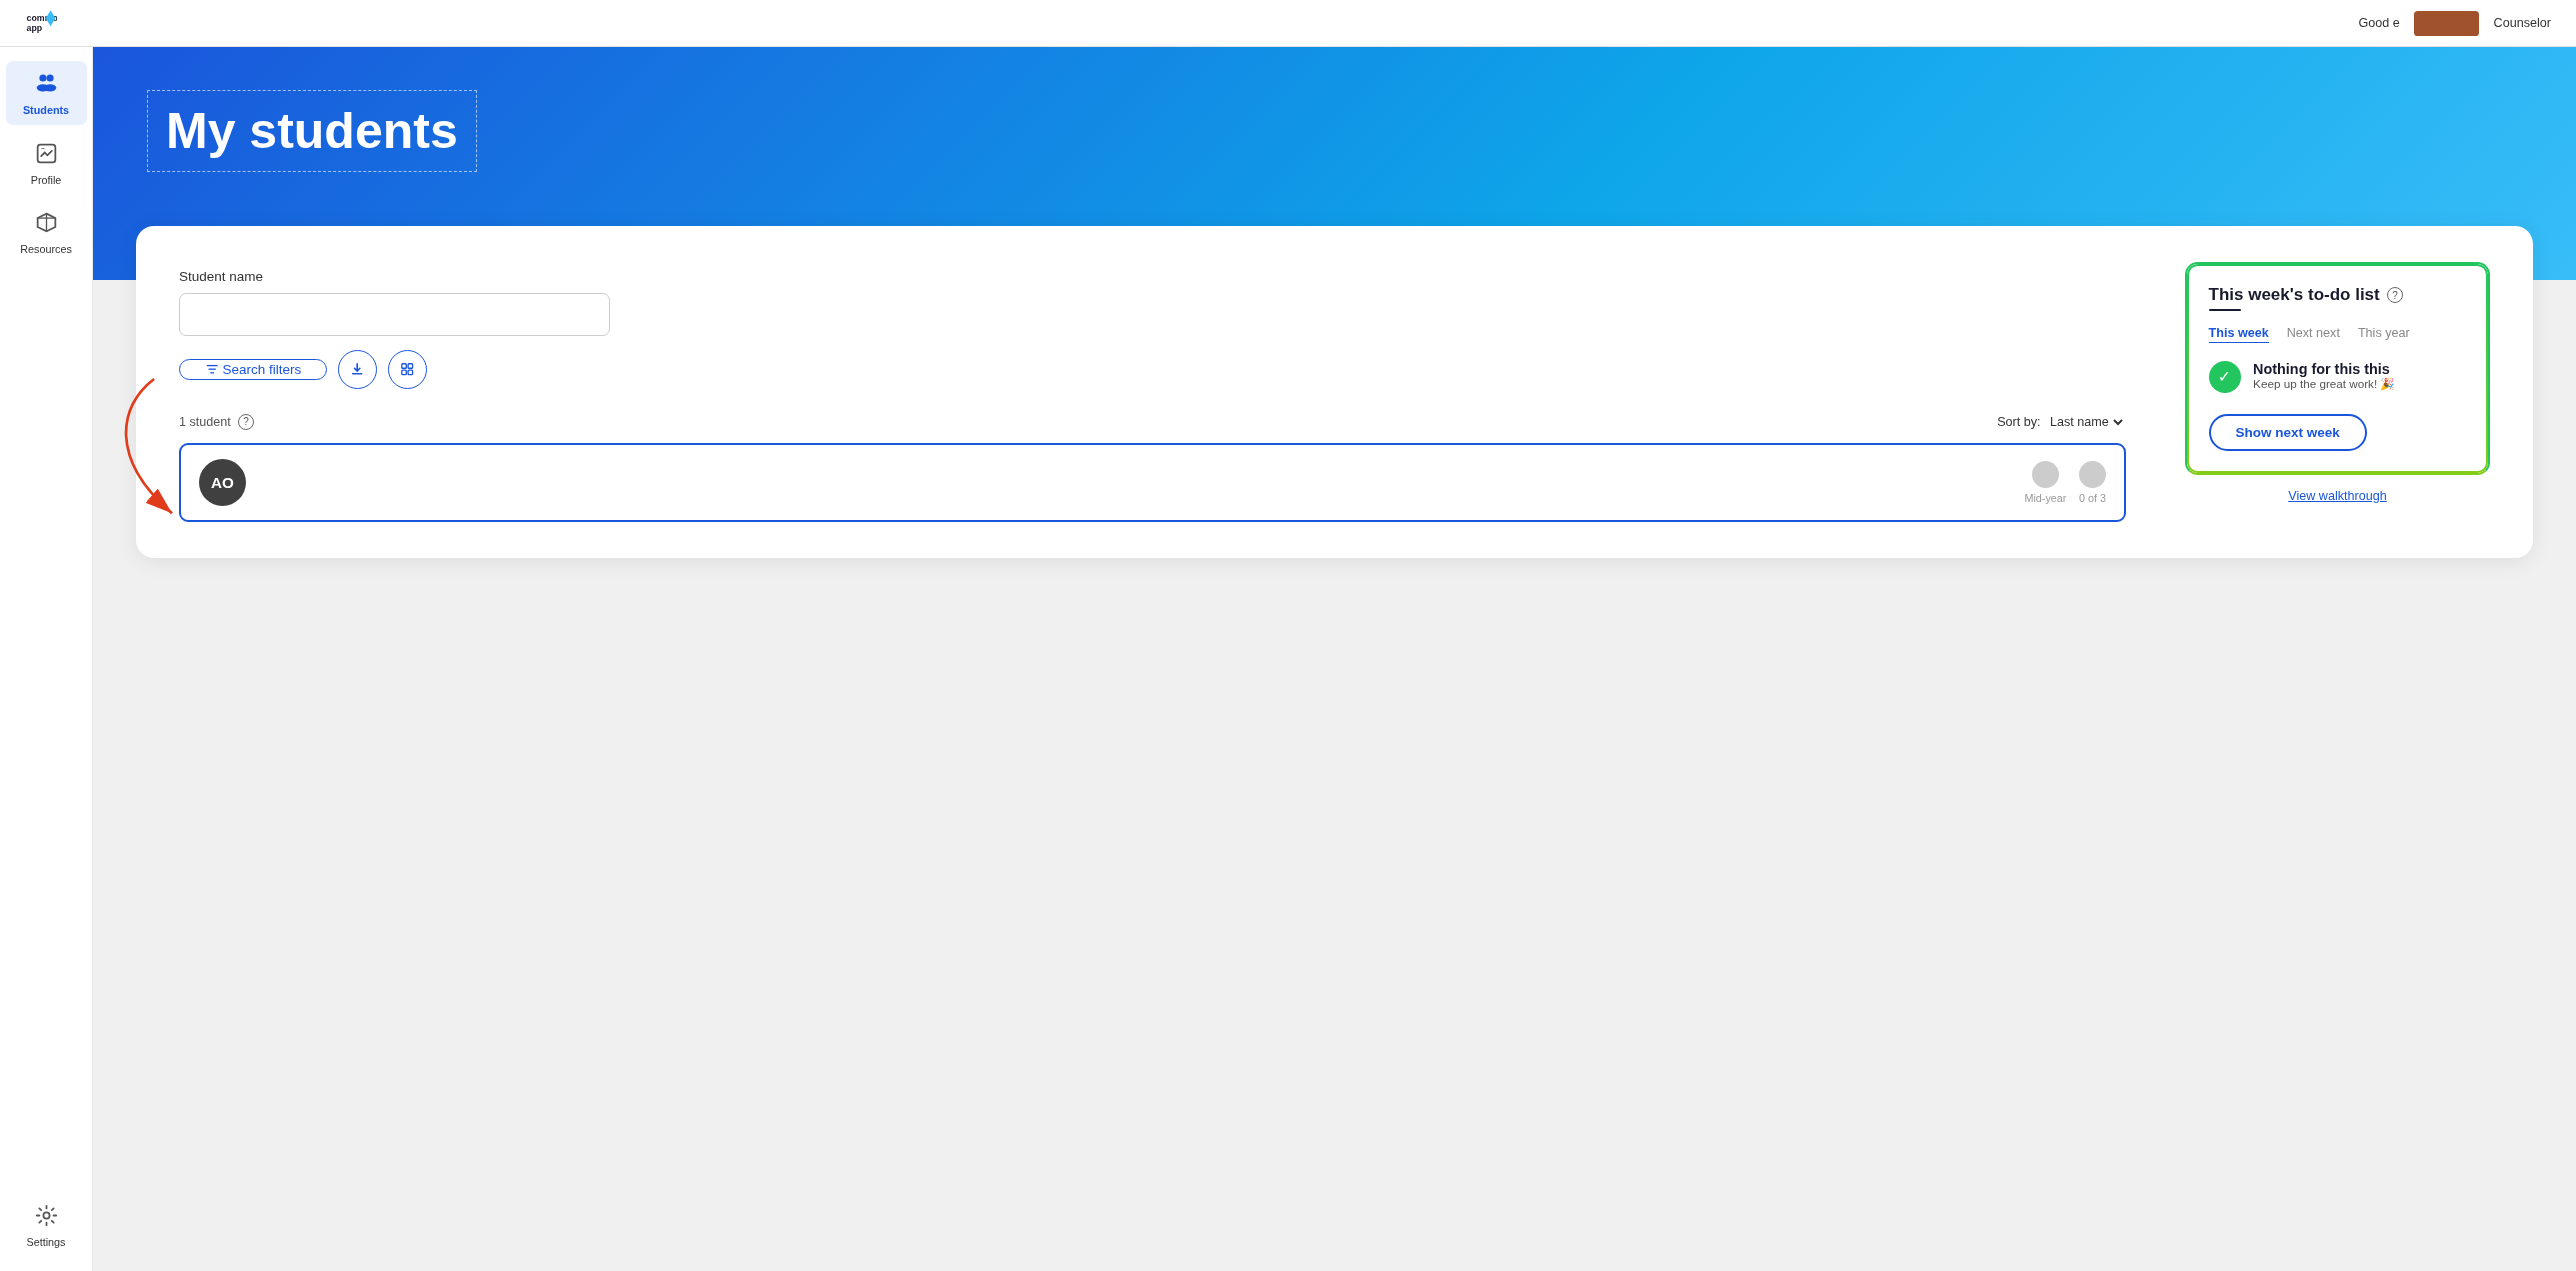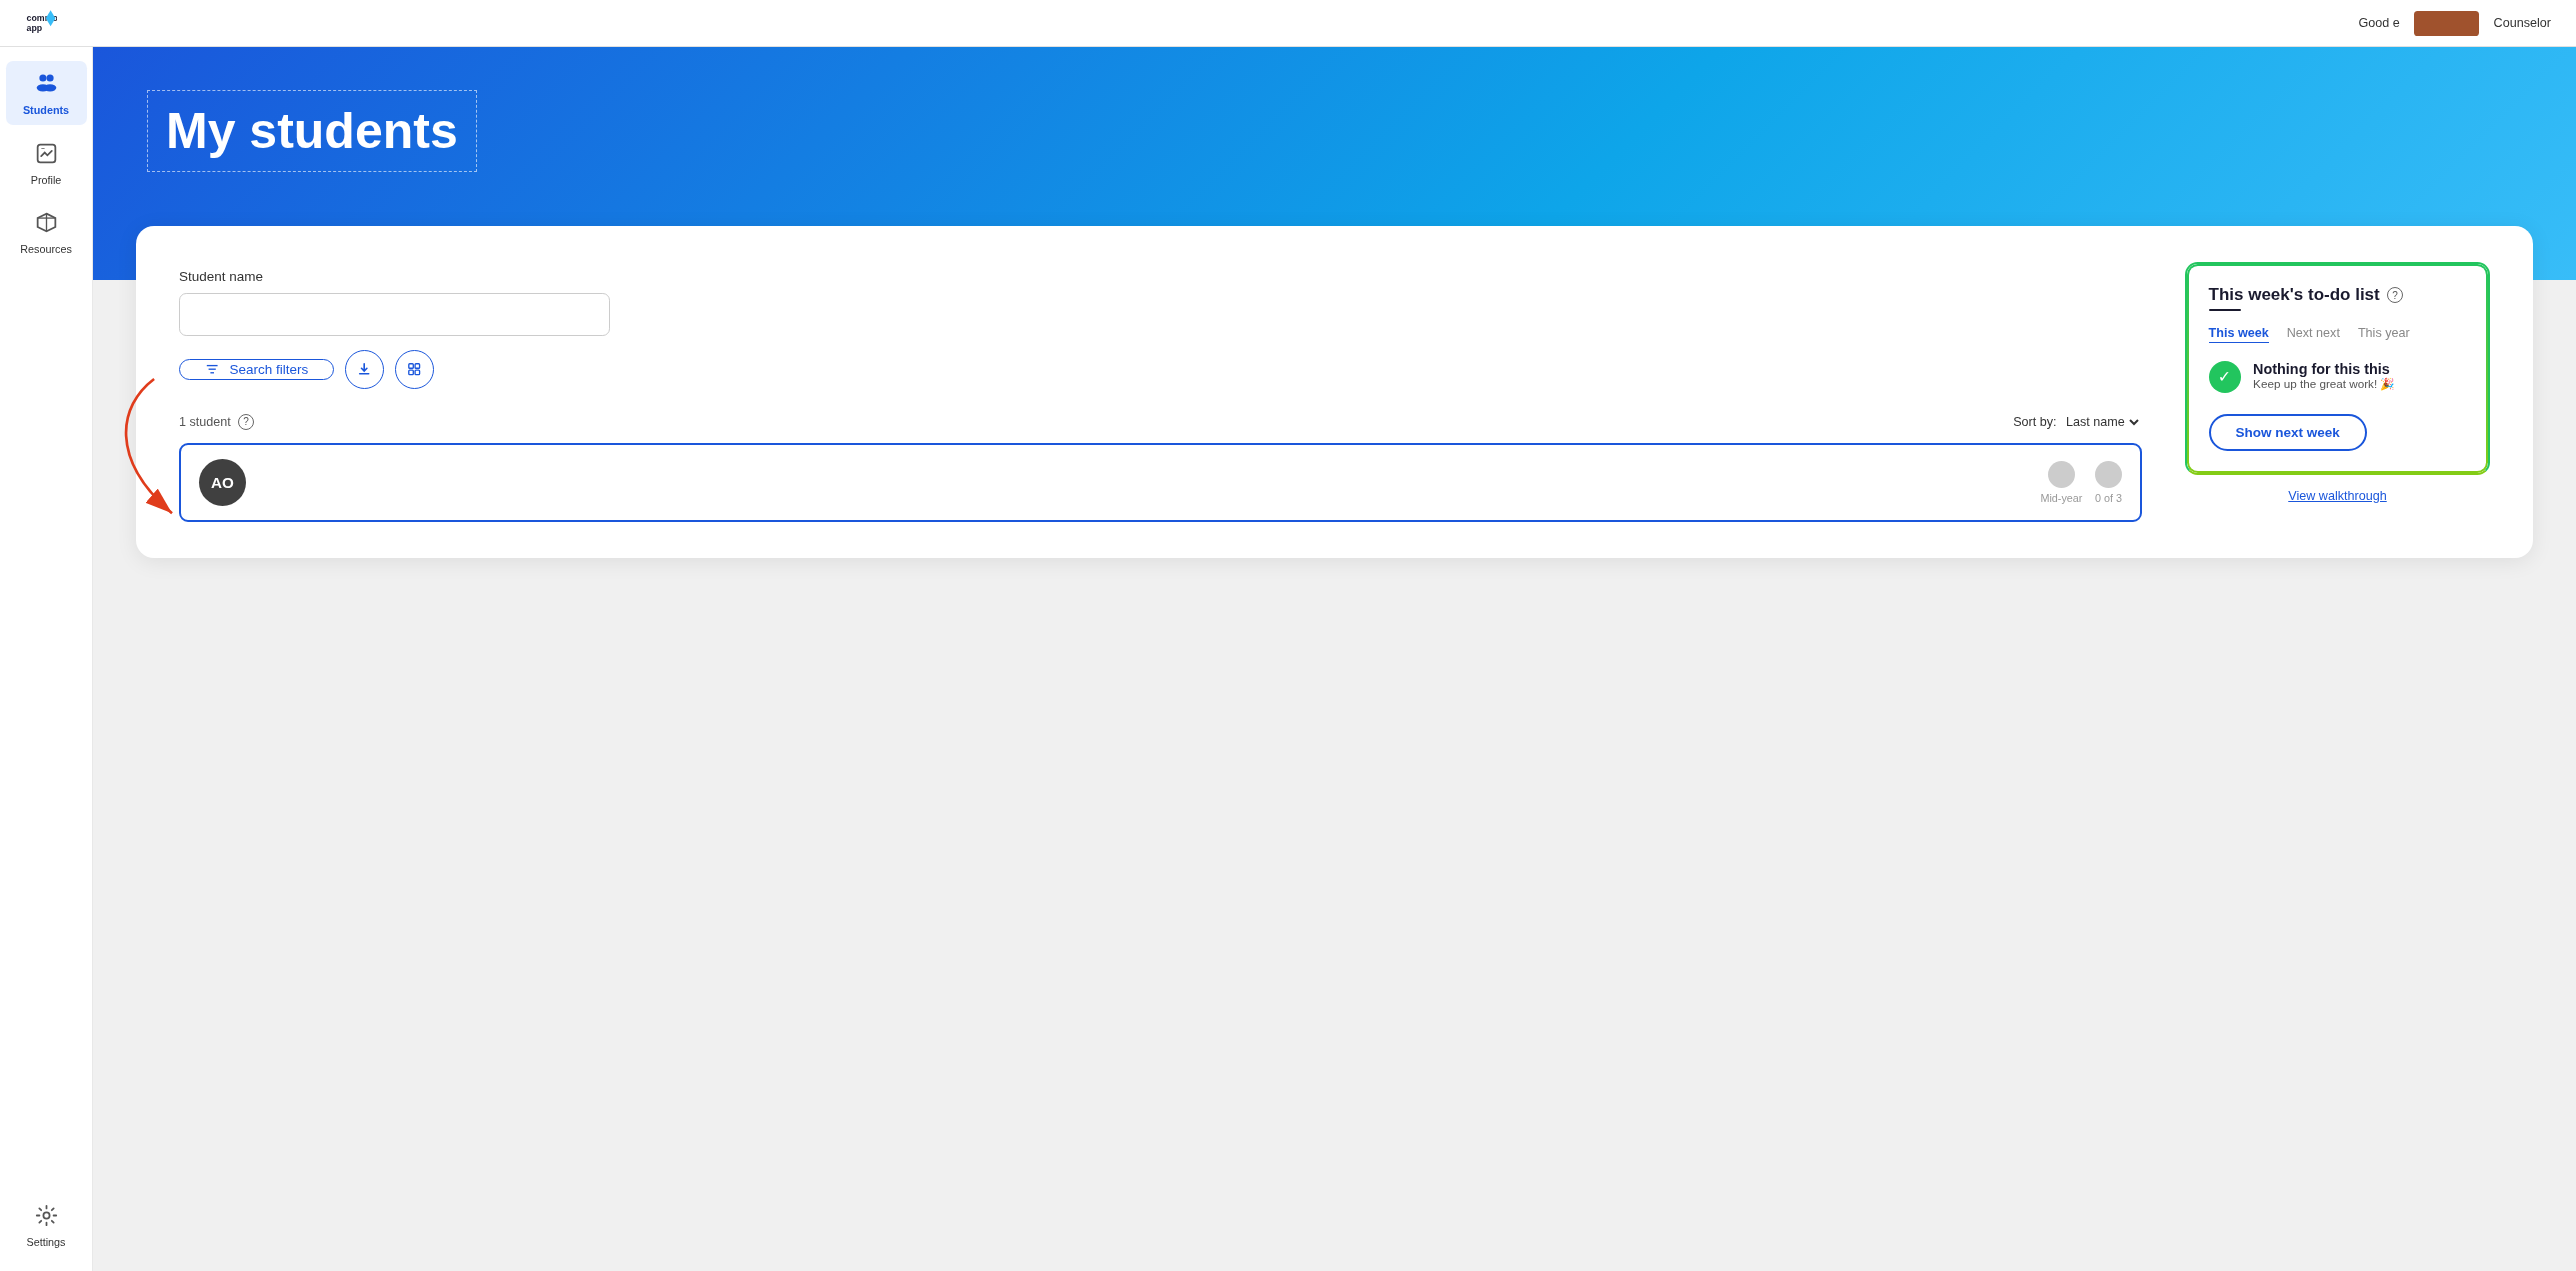--- a/index.html
+++ b/index.html
@@ -147,21 +147,21 @@
     }
     .search-filters-row {
       display: flex;
       align-items: center;
       gap: 10.8px;
       margin-bottom: 25px;
     }
     .search-filters-btn {
       display: flex;
       align-items: center;
-      gap: 10px;
+      gap: 3px;
       border: 1.8px solid #1a56db;
       background: #fff;
       color: #1a56db;
       border-radius: 45px;
       padding: 2px 25px;
       font-size: 13.5px;
       font-weight: 500;
       cursor: pointer;
     }
     .icon-btn {
@@ -264,20 +264,21 @@
       width: 27px;
       height: 27px;
       border-radius: 50%;
       background: #ccc;
     }
 
     
     .right-panel {
       width: 305px;
       flex-shrink: 0;
+      margin-left: 16px;
     }
     .todo-card {
       border: 2.7px solid;
       border-image: linear-gradient(180deg, #22c55e 0%, #84cc16 100%) 1;
       border-radius: 12.6px;
       padding: 21.5px;
       margin-bottom: 14.4px;
       position: relative;
       overflow: hidden;
     }

